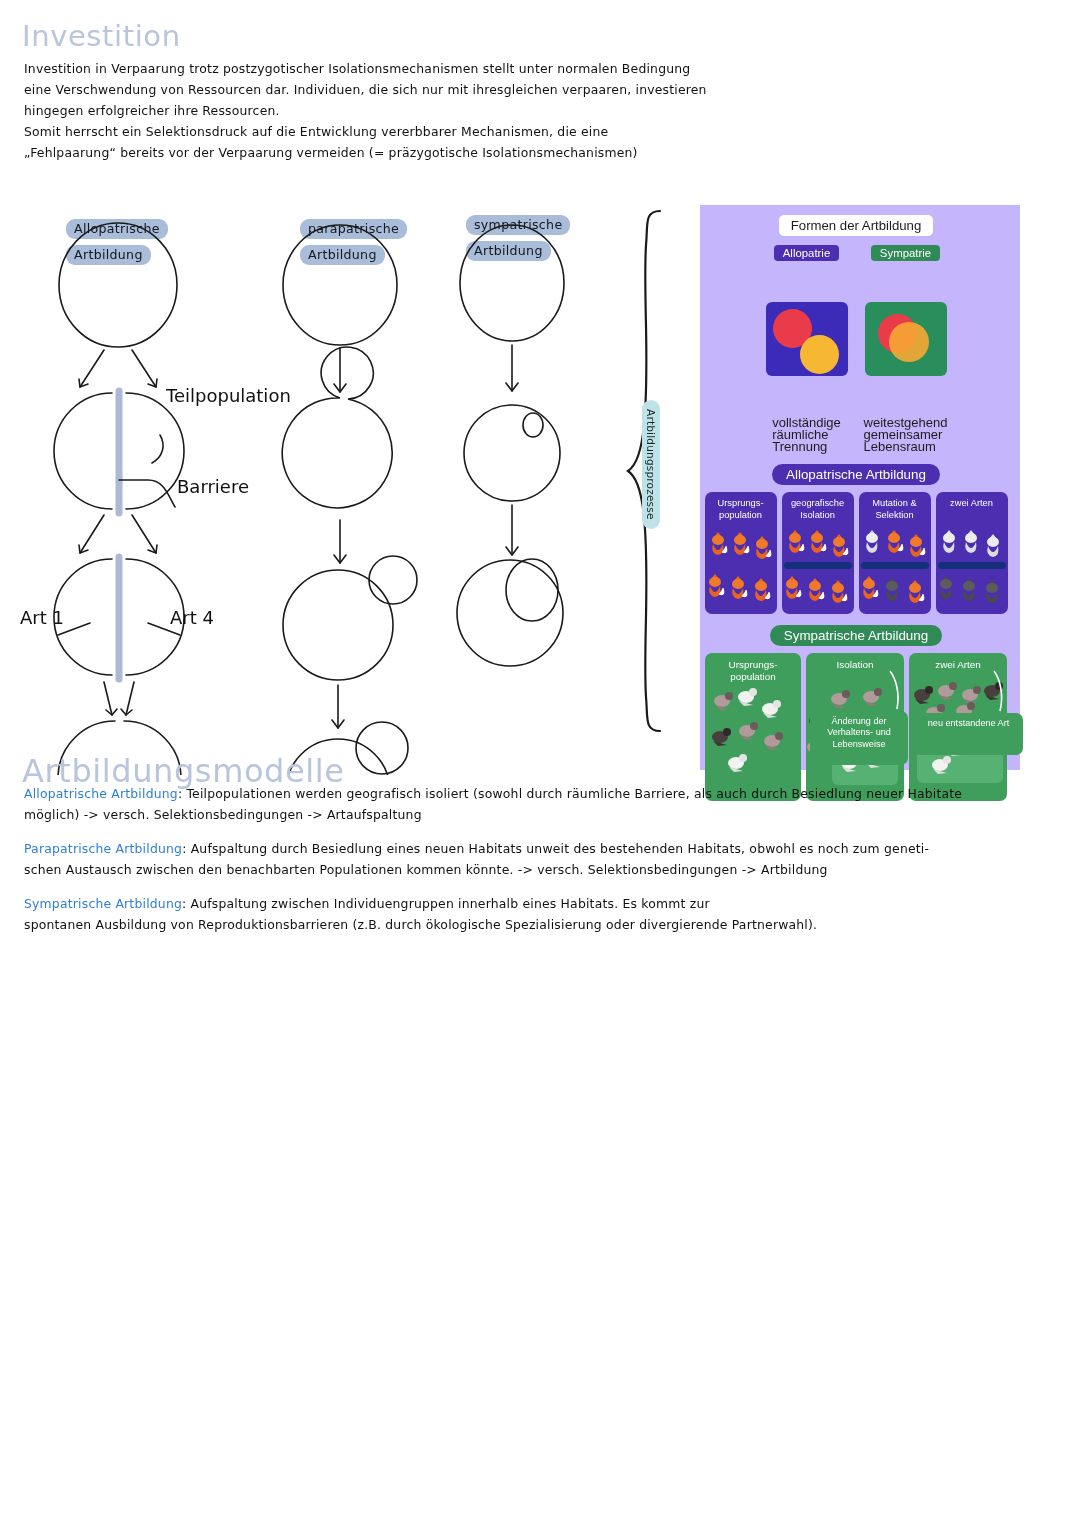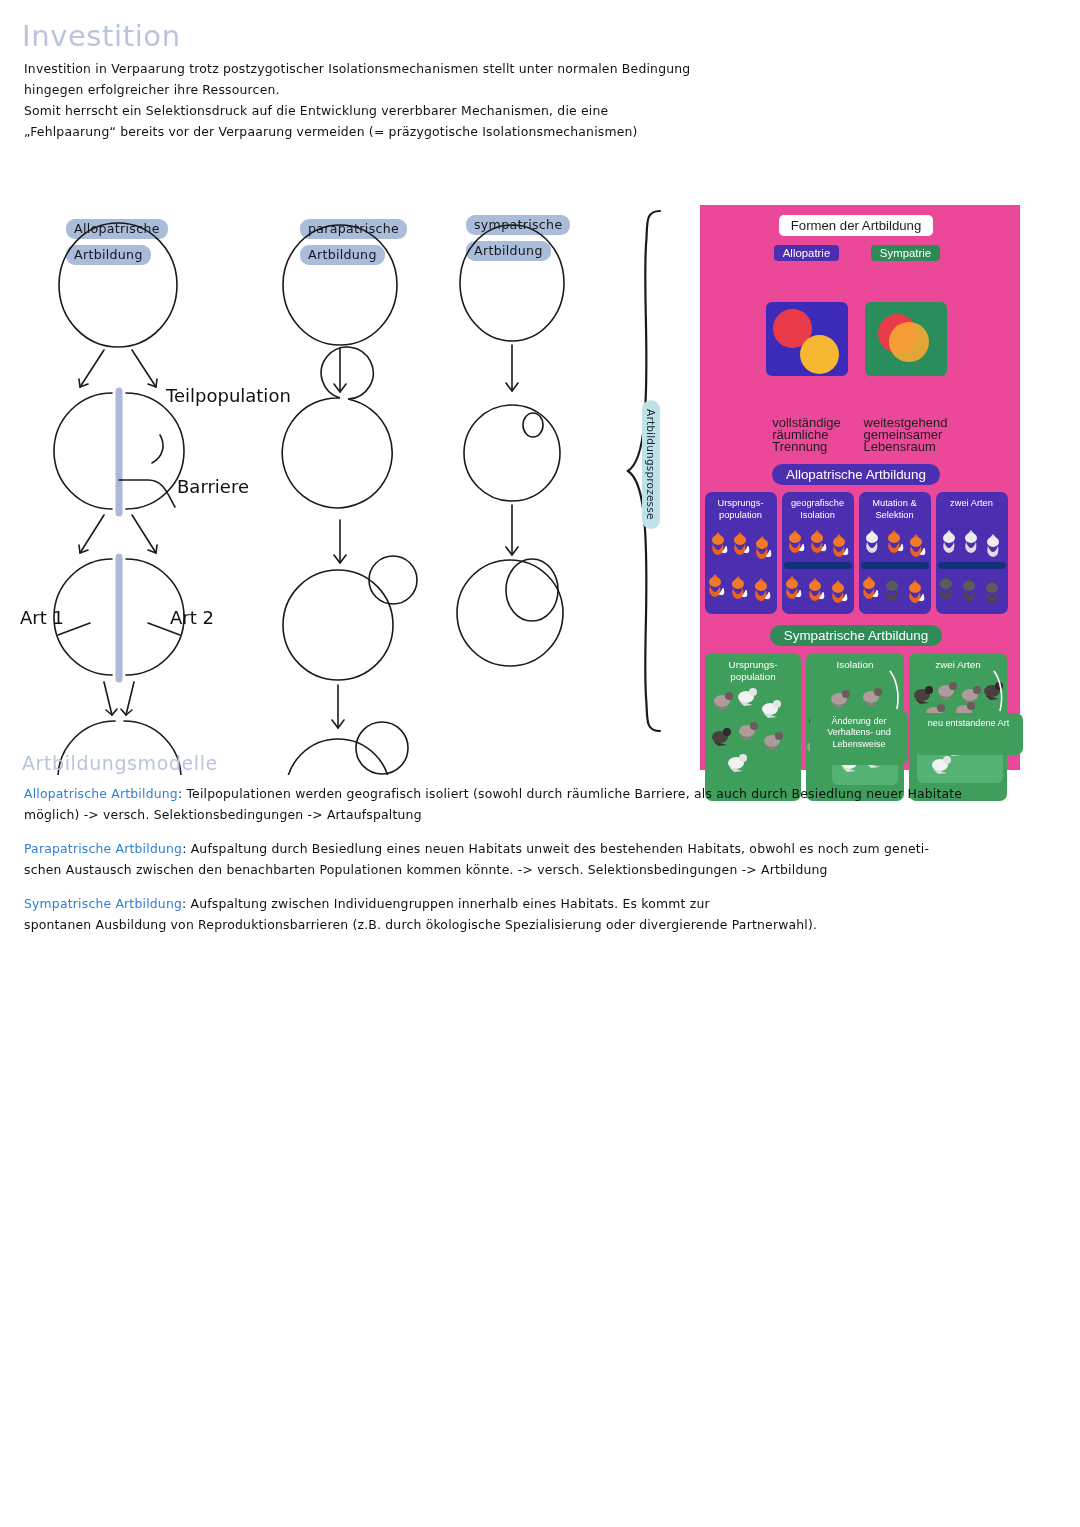--- a/index.html
+++ b/index.html
@@ -48,21 +48,21 @@
   #vlabel{
     position:absolute;left:660px;top:400px;
     transform:rotate(90deg);transform-origin:left top;
     background:#bfe2e8;color:#16252b;border-radius:9px;
     padding:3px 9px;font-size:10.5px;letter-spacing:.2px;white-space:nowrap;
   }
 
   
   #info-panel{
     position:absolute;left:700px;top:205px;width:320px;height:565px;
-    background:#ec4899;box-sizing:border-box;padding:8px 8px 6px 0;
+    background:#c4b5fd;box-sizing:border-box;padding:8px 8px 6px 0;
     font-family:"Liberation Sans", sans-serif;
   }
   .pill-white{
     display:block;margin:2px auto 9px auto;background:#fff;color:#1d1d1b;
     border-radius:5px;font-size:13.2px;text-align:center;padding:3px 12px;
     width:max-content;
   }
   .forms-row{display:flex;gap:7px;justify-content:center;}
   .form-col{width:92px;display:flex;flex-direction:column;align-items:center;gap:36px;}
   .form-tag{
@@ -104,35 +104,36 @@
   .sym-card.c2{width:98px;height:148px;}
   .sym-card.c3{width:98px;height:148px;}
   .inner-box{position:absolute;background:#55b272;border-radius:6px;}
   .note{
     position:absolute;background:#3f9e5c;border-radius:7px;color:#fff;
     font-size:9.1px;line-height:11.4px;text-align:center;padding:5px 4px;
     box-sizing:border-box;
   }
 
   
-  #title-modelle{position:absolute;left:22px;top:752px;font-size:19px;}
+  #title-modelle{position:absolute;left:22px;top:752px;font-size:32px;}
   #bottom-text{position:absolute;left:24px;top:783px;}
   #bottom-text .blk{margin-bottom:13px;}
   #bottom-text .blk p{margin:0;}
   .kw{color:#2f7fd6;}
 </style>
 </head>
 <body>
 
 <div class="page">
 
   <div class="hw-title" id="title-investition">Investition</div>
 
   <div class="hw" id="intro">
     <p>Investition in Verpaarung trotz postzygotischer Isolationsmechanismen stellt unter normalen Bedingung</p>
+    <p>eine Verschwendung von Ressourcen dar. Individuen, die sich nur mit ihresgleichen verpaaren, investieren</p>
     <p>hingegen erfolgreicher ihre Ressourcen.</p>
     <p>Somit herrscht ein Selektionsdruck auf die Entwicklung vererbbarer Mechanismen, die eine</p>
     <p>„Fehlpaarung“ bereits vor der Verpaarung vermeiden (= präzygotische Isolationsmechanismen)</p>
   </div>
 
   <div class="col-head" style="left:66px;top:218px;">
     <span class="hl">Allopatrische</span><br>
     <span class="hl row2">Artbildung</span>
   </div>
   <div class="col-head" style="left:300px;top:218px;">
@@ -213,21 +214,21 @@
 
       <path stroke-width="2.2" d="M660,16 C644,16 648,30 646,50 C643,100 650,170 644,230
                C641,262 634,272 628,276 C634,280 641,290 644,322
                C650,382 643,452 646,502 C648,522 644,536 660,536"></path>
     </g>
   </svg>
 
   <span class="lbl" style="left:166px;top:385px;">Teilpopulation</span>
   <span class="lbl" style="left:177px;top:476px;">Barriere</span>
   <span class="lbl" style="left:20px;top:607px;">Art 1</span>
-  <span class="lbl" style="left:170px;top:607px;">Art 2</span>
+  <span class="lbl" style="left:170px;top:607px;">Art 4</span>
 
   <div id="vlabel">Artbildungsprozesse</div>
 
   <div id="info-panel">
 
     <span class="pill-white">Formen der Artbildung</span>
 
     <div class="forms-row">
 
       <div class="form-col">

